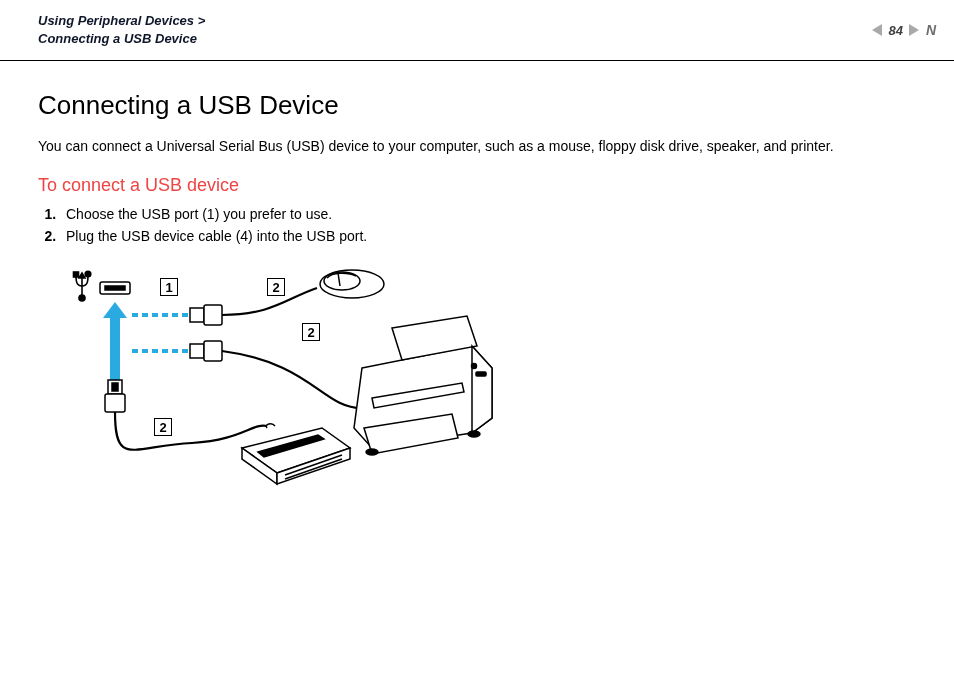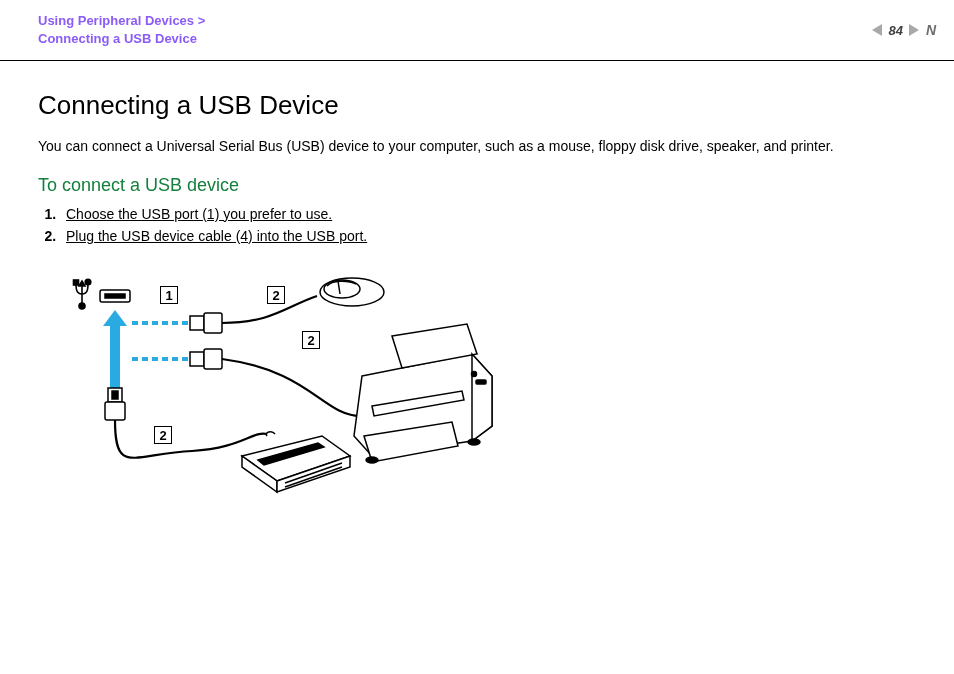--- a/index.html
+++ b/index.html
@@ -19,22 +19,23 @@
   }
   .header {
     position: relative;
     height: 60px;
     padding: 12px 38px 0 38px;
     box-sizing: border-box;
   }
   .breadcrumb {
     font-size: 13px;
     font-weight: bold;
-    color: #8b5cf6;
+    color: #0f172a;
     line-height: 1.35;
+    font-style: italic;
   }
   .pagectl {
     position: absolute;
     right: 18px;
     top: 22px;
     display: flex;
     align-items: center;
     gap: 6px;
   }
   .tri {
@@ -74,28 +75,27 @@
     color: #000;
   }
   .intro {
     font-size: 14px;
     line-height: 1.4;
     margin: 16px 0 18px 0;
   }
   h2 {
     font-size: 18px;
     font-weight: normal;
-    color: #15803d;
+    color: #ef4444;
     margin: 0 0 10px 0;
   }
   ol.steps {
-    margin: 0 0 32px 0;
+    margin: 0 0 24px 0;
     padding: 0 0 0 22px;
     font-size: 14px;
-    text-decoration: underline;
   }
   ol.steps li {
     margin-bottom: 6px;
     padding-left: 6px;
   }
   ol.steps li::marker {
     font-weight: bold;
   }
 
   

